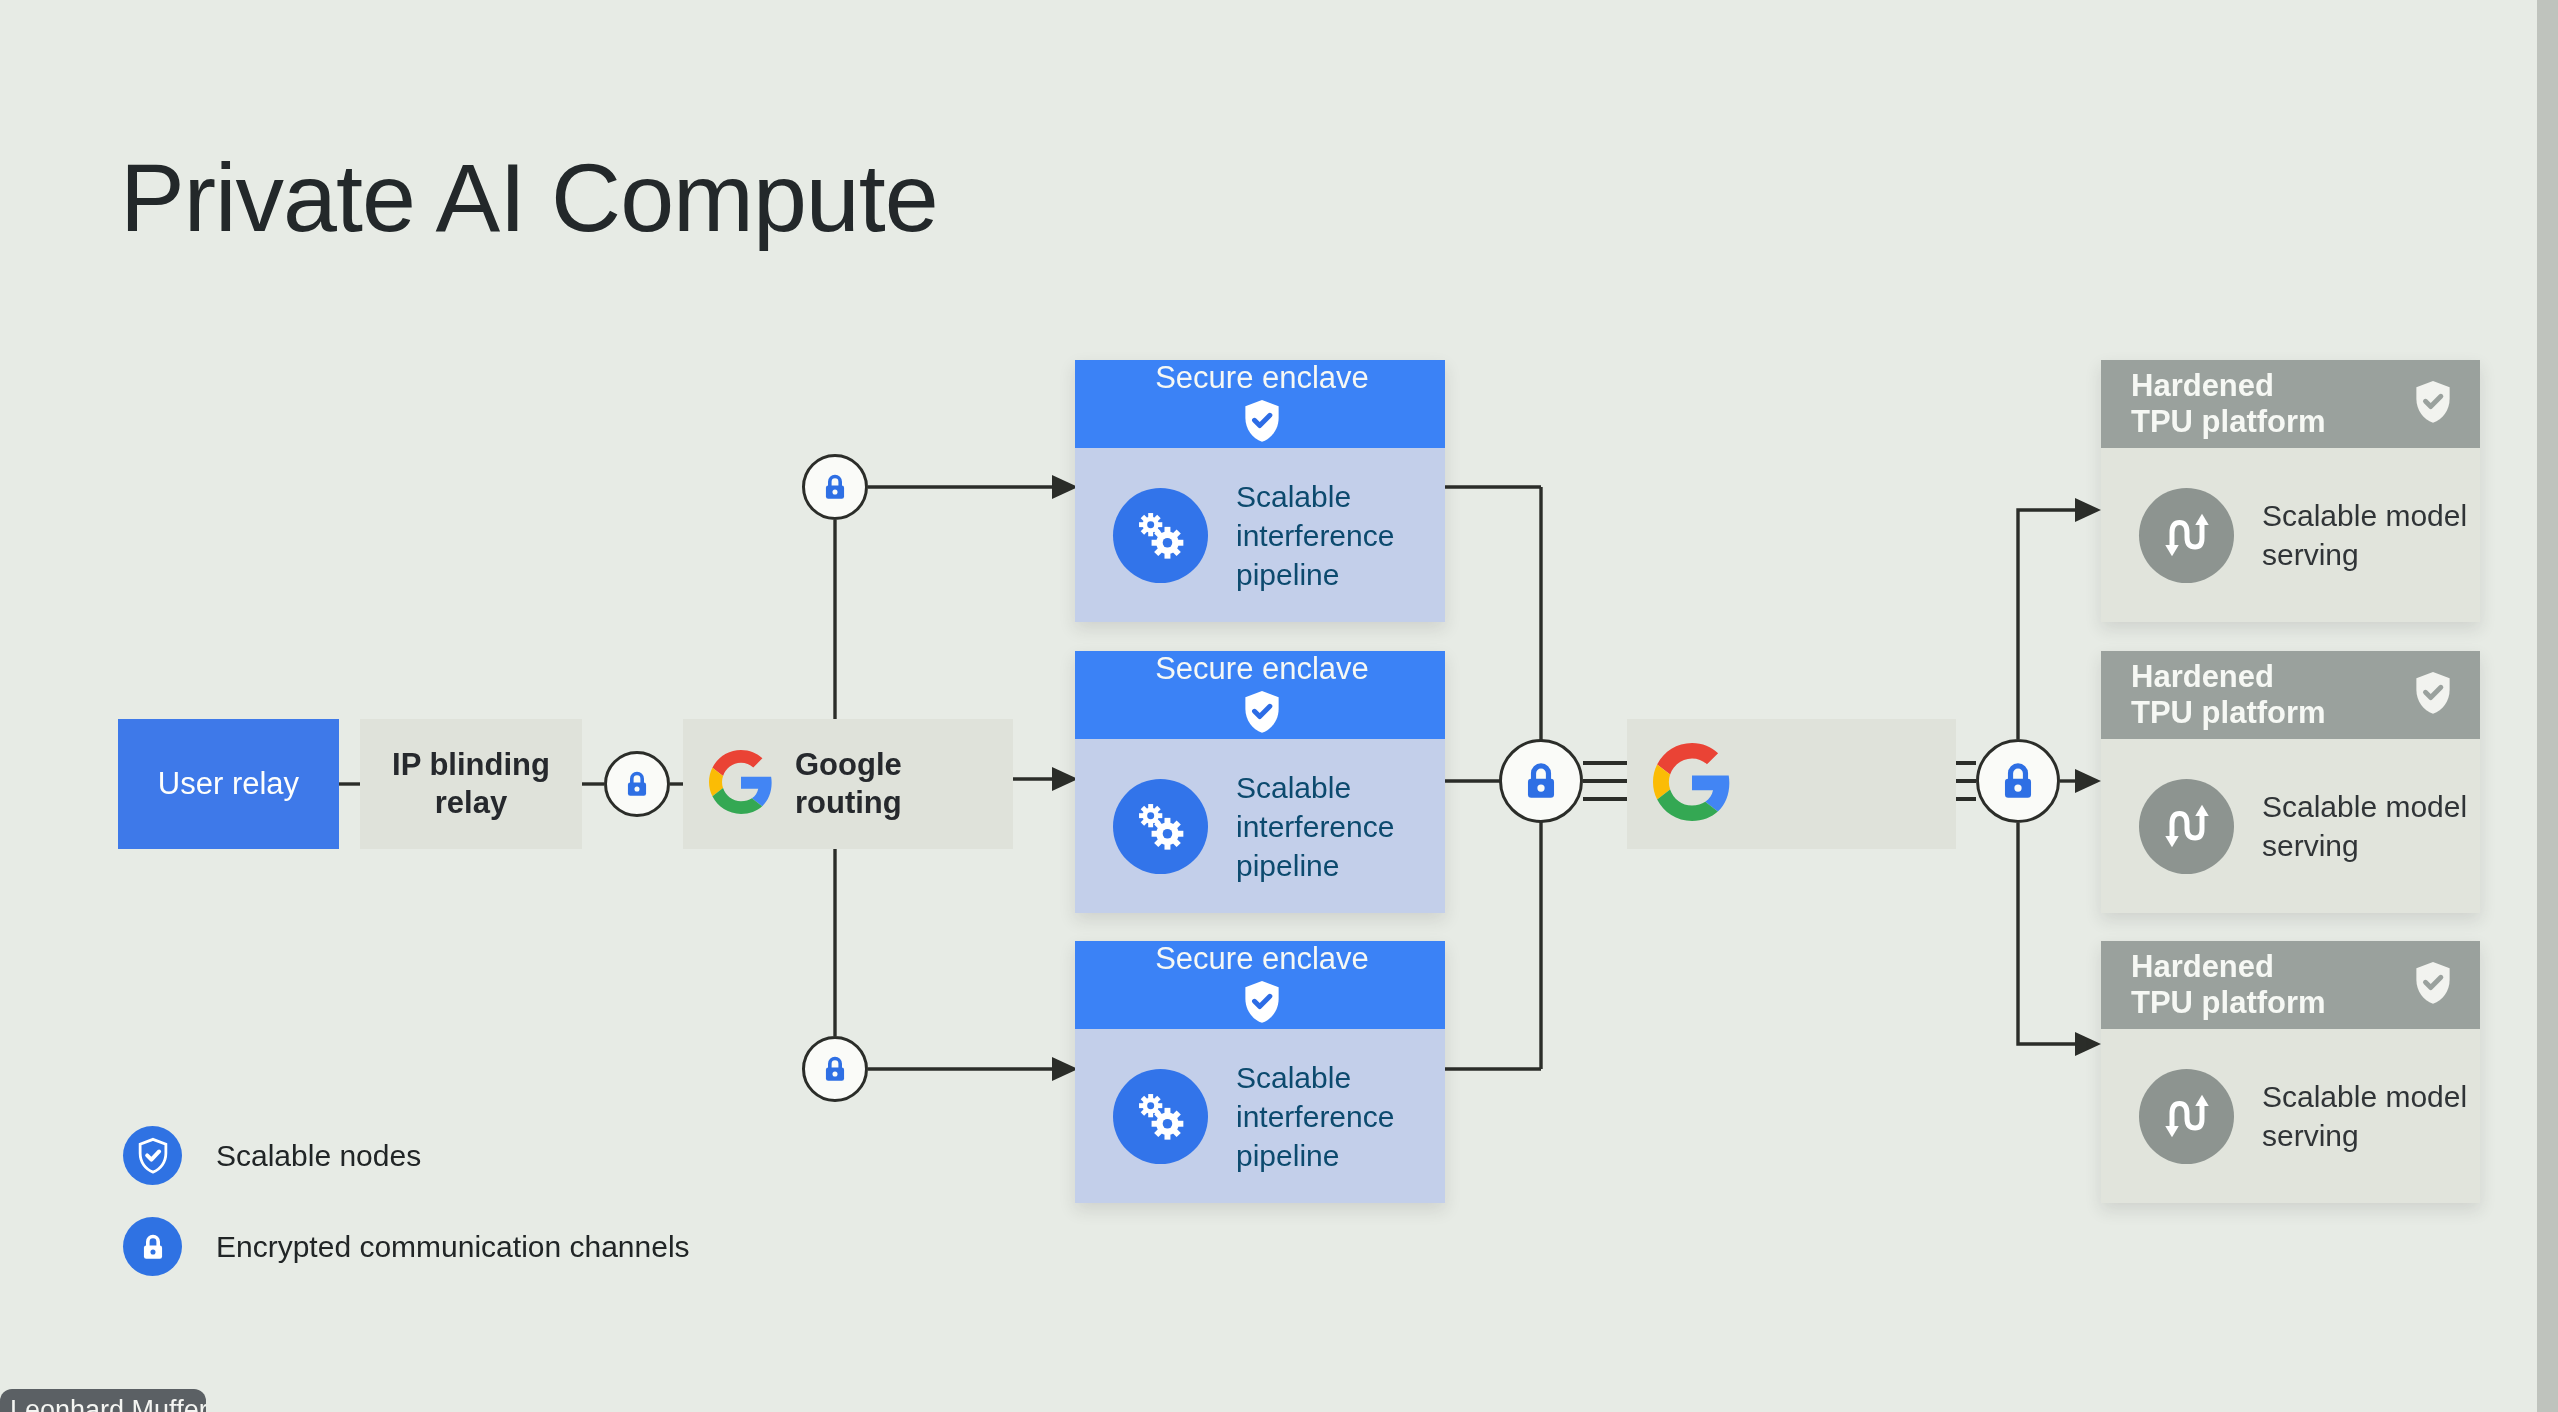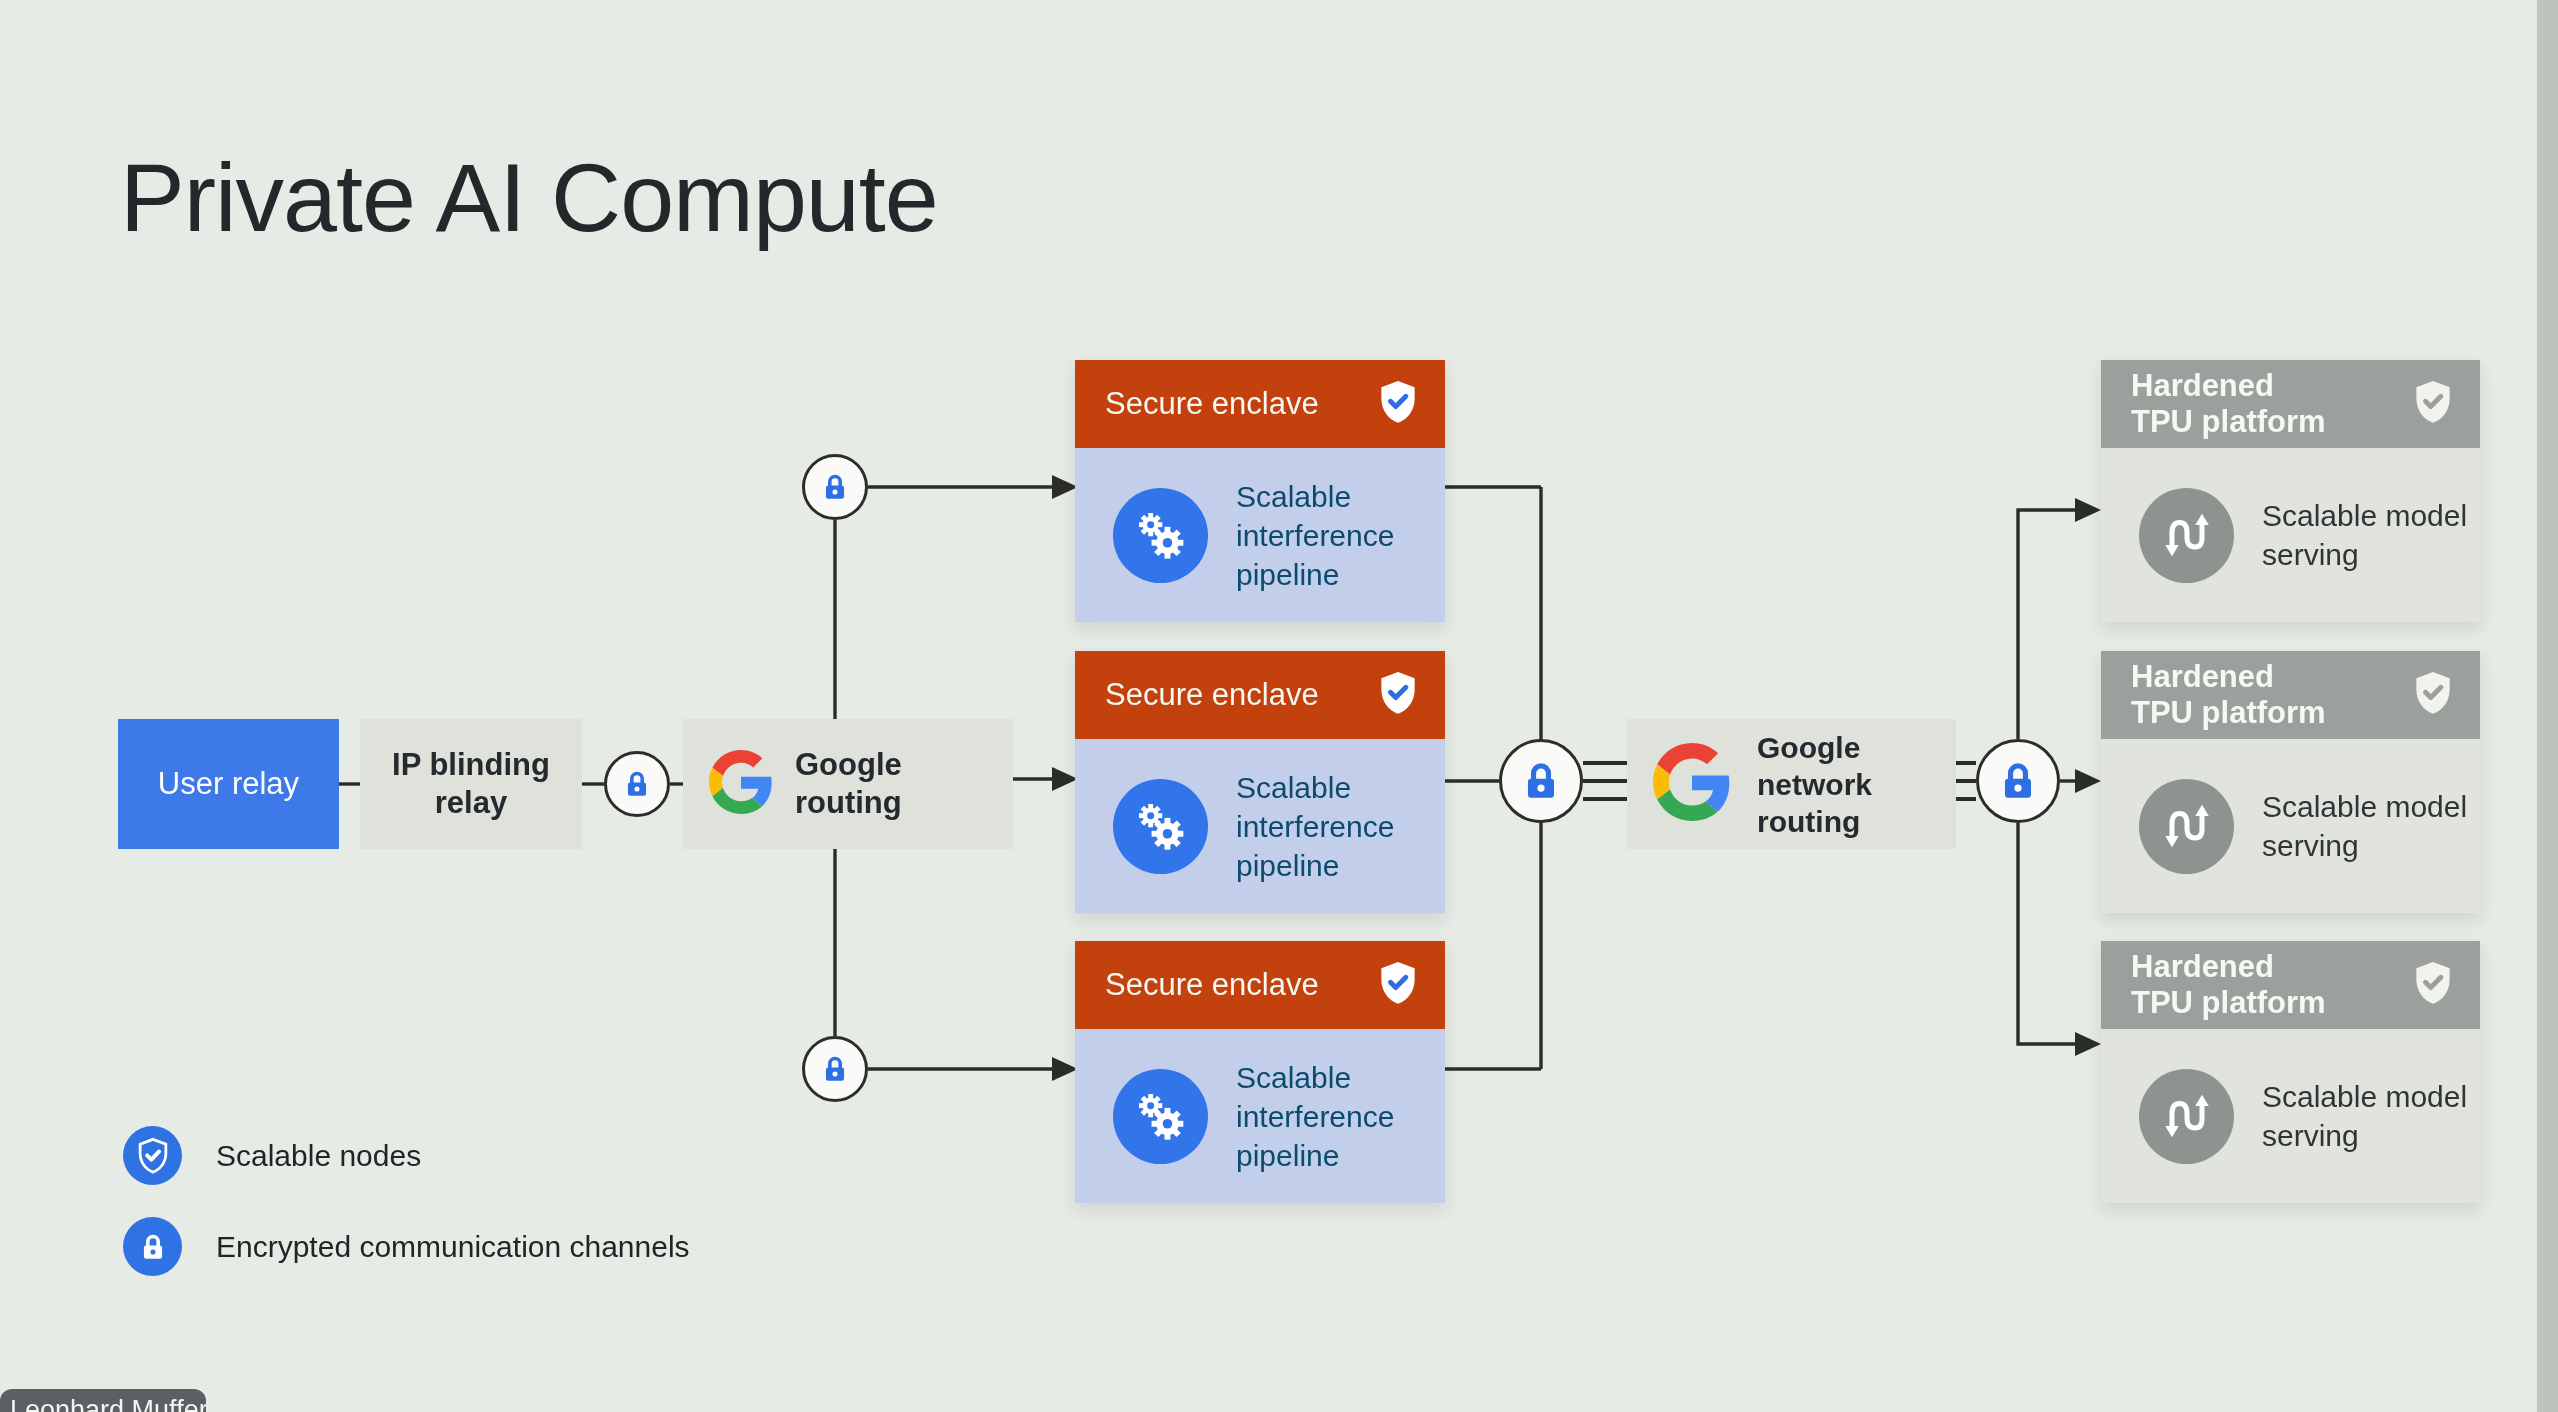--- a/index.html
+++ b/index.html
@@ -38,21 +38,21 @@
   .card{z-index:2;width:370px;box-shadow:0 7px 16px rgba(40,45,40,.12);}
   .card .hdr{
     height:88px;display:flex;align-items:center;justify-content:space-between;
     padding:0 26px 0 30px;box-sizing:border-box;
   }
   .card .hdr-label{font-size:31px;line-height:36px;font-weight:500;color:#f6f8f4;text-align:left;}
   .card .body{
     height:174px;display:flex;align-items:center;gap:28px;
     padding-left:38px;box-sizing:border-box;
   }
-  .enclave .hdr{background:#c2410c;}
+  .enclave .hdr{background:#3b82f6;flex-direction:column;}
   .enclave .body{background:#c3cfea;}
   .enclave .hdr-label{font-weight:500;}
   .tpu{width:379px;}
   .tpu .hdr{background:#9aa19d;}
   .tpu .hdr-label{font-weight:600;}
   .tpu .body{background:#e1e4dc;}
   .icon-circle{
     width:95px;height:95px;border-radius:50%;flex:0 0 auto;
     display:flex;align-items:center;justify-content:center;
   }
@@ -150,21 +150,20 @@
 
   <div class="abs node graybox logo-row" style="left:1627px;top:719px;width:303px;height:130px;gap:26px;">
     <span>
       <svg width="78" height="78" viewBox="0 0 48 48">
         <path fill="#EA4335" d="M24 9.5c3.54 0 6.71 1.22 9.21 3.6l6.85-6.85C35.9 2.38 30.47 0 24 0 14.62 0 6.51 5.38 2.56 13.22l7.98 6.19C12.43 13.72 17.74 9.5 24 9.5z"></path>
         <path fill="#4285F4" d="M46.98 24.55c0-1.57-.15-3.09-.38-4.55H24v9.02h12.94c-.58 2.96-2.26 5.48-4.78 7.18l7.73 6c4.51-4.18 7.09-10.36 7.09-17.65z"></path>
         <path fill="#FBBC05" d="M10.53 28.59c-.48-1.45-.76-2.99-.76-4.59s.27-3.14.76-4.59l-7.98-6.19C.92 16.46 0 20.12 0 24c0 3.88.92 7.54 2.56 10.78l7.97-6.19z"></path>
         <path fill="#34A853" d="M24 48c6.48 0 11.93-2.13 15.89-5.81l-7.73-6c-2.15 1.45-4.92 2.3-8.16 2.3-6.26 0-11.57-4.22-13.47-9.91l-7.98 6.19C6.51 42.62 14.62 48 24 48z"></path>
       </svg>
     </span>
-    <div class="node-label" style="text-align:left;width:135px;font-weight:700;font-size:30px;line-height:37px;">Google network routing</div>
   </div>
 
   <div class="abs lock-node lock-sm" style="left:604px;top:751px;">
     <svg width="32" height="32" viewBox="0 0 24 24">
       <path d="M8.1 11.2 V8 a3.9 3.9 0 0 1 7.8 0 v3.2" fill="none" stroke="#2e6fe4" stroke-width="2.7"></path>
       <rect x="5.2" y="10.8" width="13.6" height="10" rx="1.7" fill="#2e6fe4"></rect>
       <circle cx="12" cy="15.7" r="1.9" fill="#fafbf8"></circle>
     </svg>
   </div>
   <div class="abs lock-node lock-sm" style="left:802px;top:454px;">

